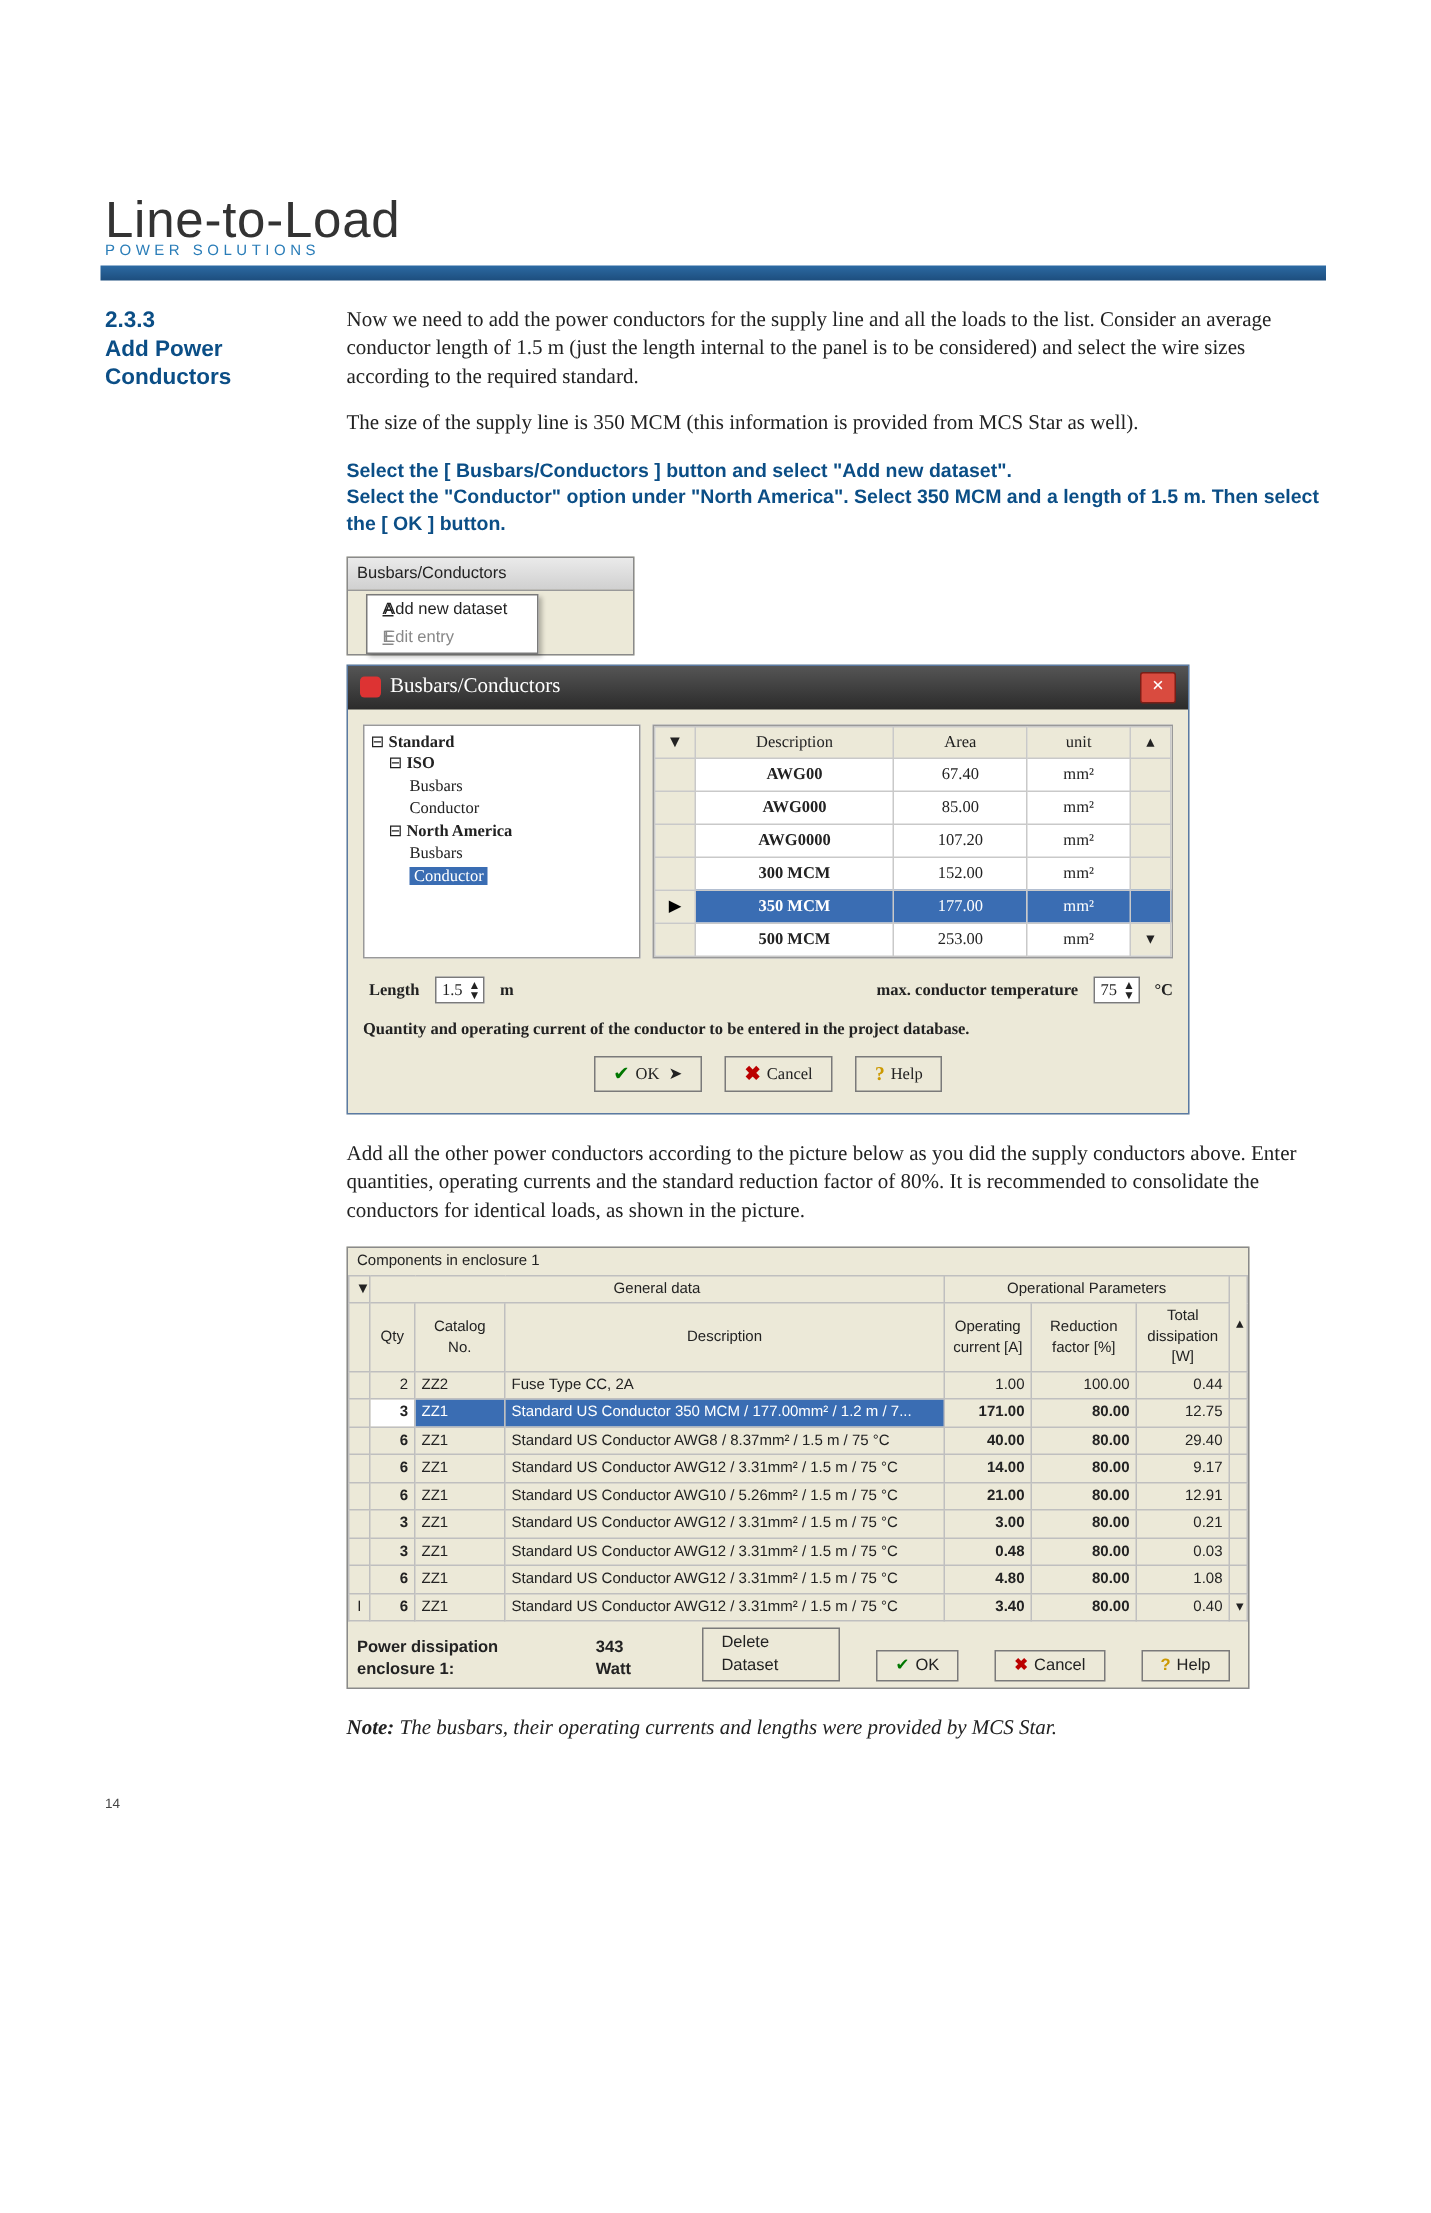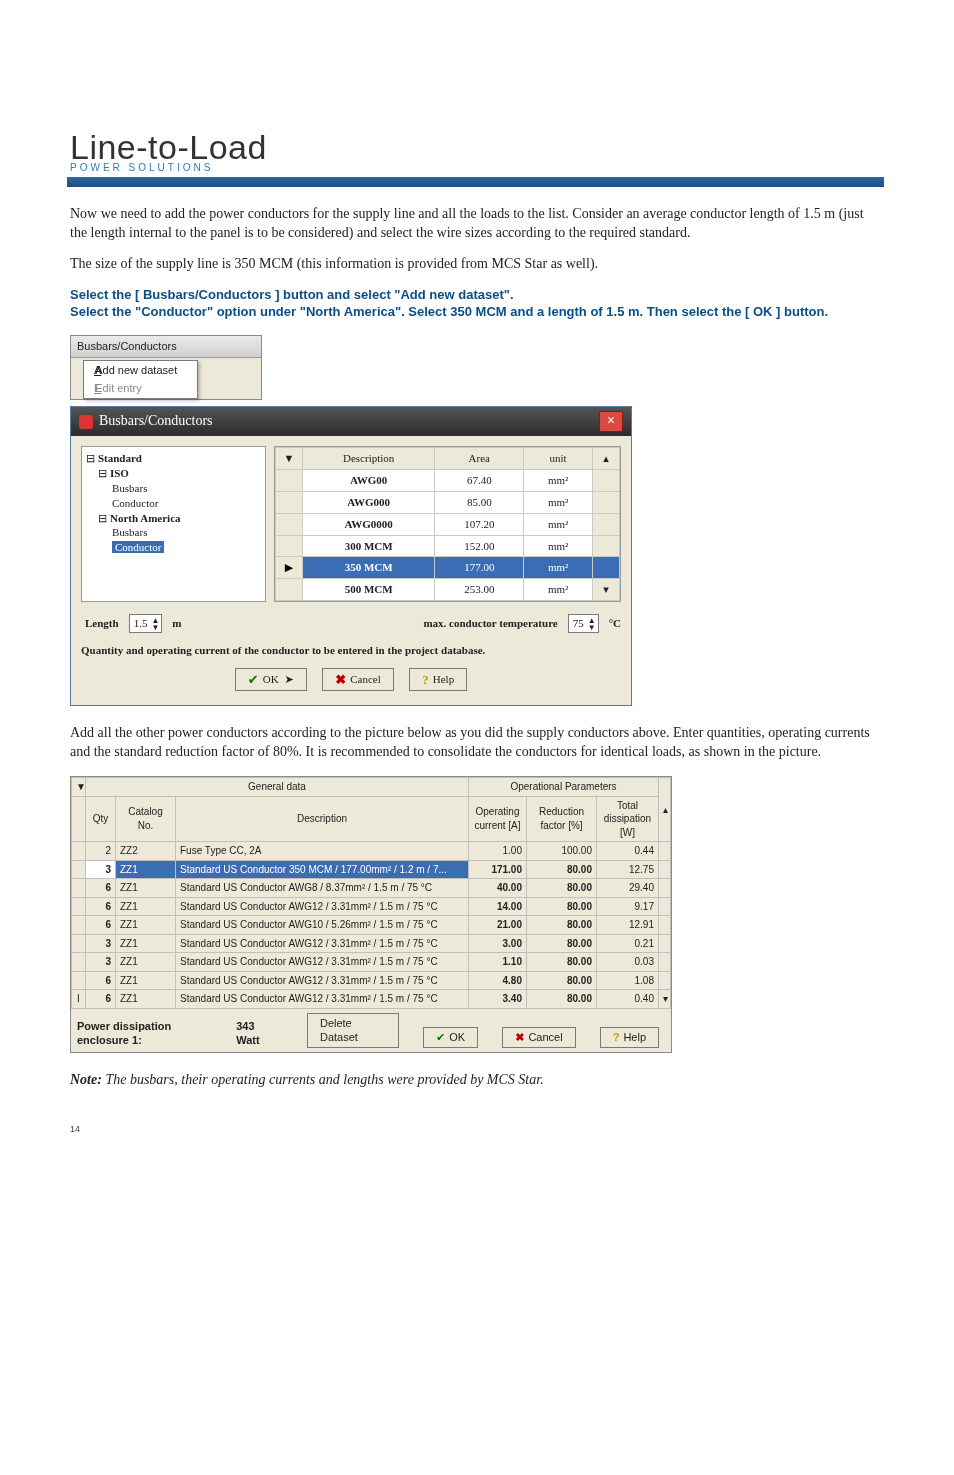--- a/index.html
+++ b/index.html
@@ -179,20 +179,24 @@
 
 <div class="page">
 
   <div>
     <div class="logo">Line-to-Load</div>
     <div class="logo-sub">POWER SOLUTIONS</div>
   </div>
   <div class="brand-bar"></div>
 
   <div class="cols">
+    <div class="sidecol">
+      <div class="section-num">2.3.3</div>
+      <div class="section-title">Add Power Conductors</div>
+    </div>
 
     <div class="bodytext" style="flex:1">
       <p>Now we need to add the power conductors for the supply line and all the loads to the list. Consider an average conductor length of 1.5 m (just the length internal to the panel is to be considered) and select the wire sizes according to the required standard.</p>
       <p>The size of the supply line is 350 MCM (this information is provided from MCS Star as well).</p>
       <div class="highlight">
         <div>Select the [ Busbars/Conductors ] button and select "Add new dataset".</div>
         <div>Select the "Conductor" option under "North America". Select 350 MCM and a length of 1.5 m. Then select the [ OK ] button.</div>
       </div>
 
       <div class="figure">
@@ -315,20 +319,21 @@
                   <span class="u">Help</span>
                 </span>
             </div>
           </div>
         </div>
       </div>
 
       <p>Add all the other power conductors according to the picture below as you did the supply conductors above. Enter quantities, operating currents and the standard reduction factor of 80%. It is recommended to consolidate the conductors for identical loads, as shown in the picture.</p>
 
       <div class="figure win2" style="width: 600px;">
+        <div class="win2-title">Components in enclosure 1</div>
         <table class="tbl2">
           <colgroup>
             <col style="width:14px">
               <col style="width:30px">
               <col style="width:60px">
               <col>
               <col style="width:58px">
               <col style="width:70px">
               <col style="width:62px">
               <col style="width:12px">
@@ -409,21 +414,21 @@
                 <td class="rtxt" style="font-weight:bold;">3.00</td>
                 <td class="rtxt" style="font-weight:bold;">80.00</td>
                 <td class="rtxt">0.21</td>
                 <td style="background:#ece9d8"></td>
               </tr>
               <tr>
                 <td class="ctxt" style="background:#ece9d8"></td>
                 <td class="rtxt qtybox" style="font-weight:bold;">3</td>
                 <td class="desc">ZZ1</td>
                 <td class="desc" style="text-align:left">Standard US Conductor AWG12 / 3.31mm² / 1.5 m / 75 °C</td>
-                <td class="rtxt" style="font-weight:bold;">1.10</td>
+                <td class="rtxt" style="font-weight:bold;">0.48</td>
                 <td class="rtxt" style="font-weight:bold;">80.00</td>
                 <td class="rtxt">0.03</td>
                 <td style="background:#ece9d8"></td>
               </tr>
               <tr>
                 <td class="ctxt" style="background:#ece9d8"></td>
                 <td class="rtxt qtybox" style="font-weight:bold;">6</td>
                 <td class="desc">ZZ1</td>
                 <td class="desc" style="text-align:left">Standard US Conductor AWG12 / 3.31mm² / 1.5 m / 75 °C</td>
                 <td class="rtxt" style="font-weight:bold;">4.80</td>

